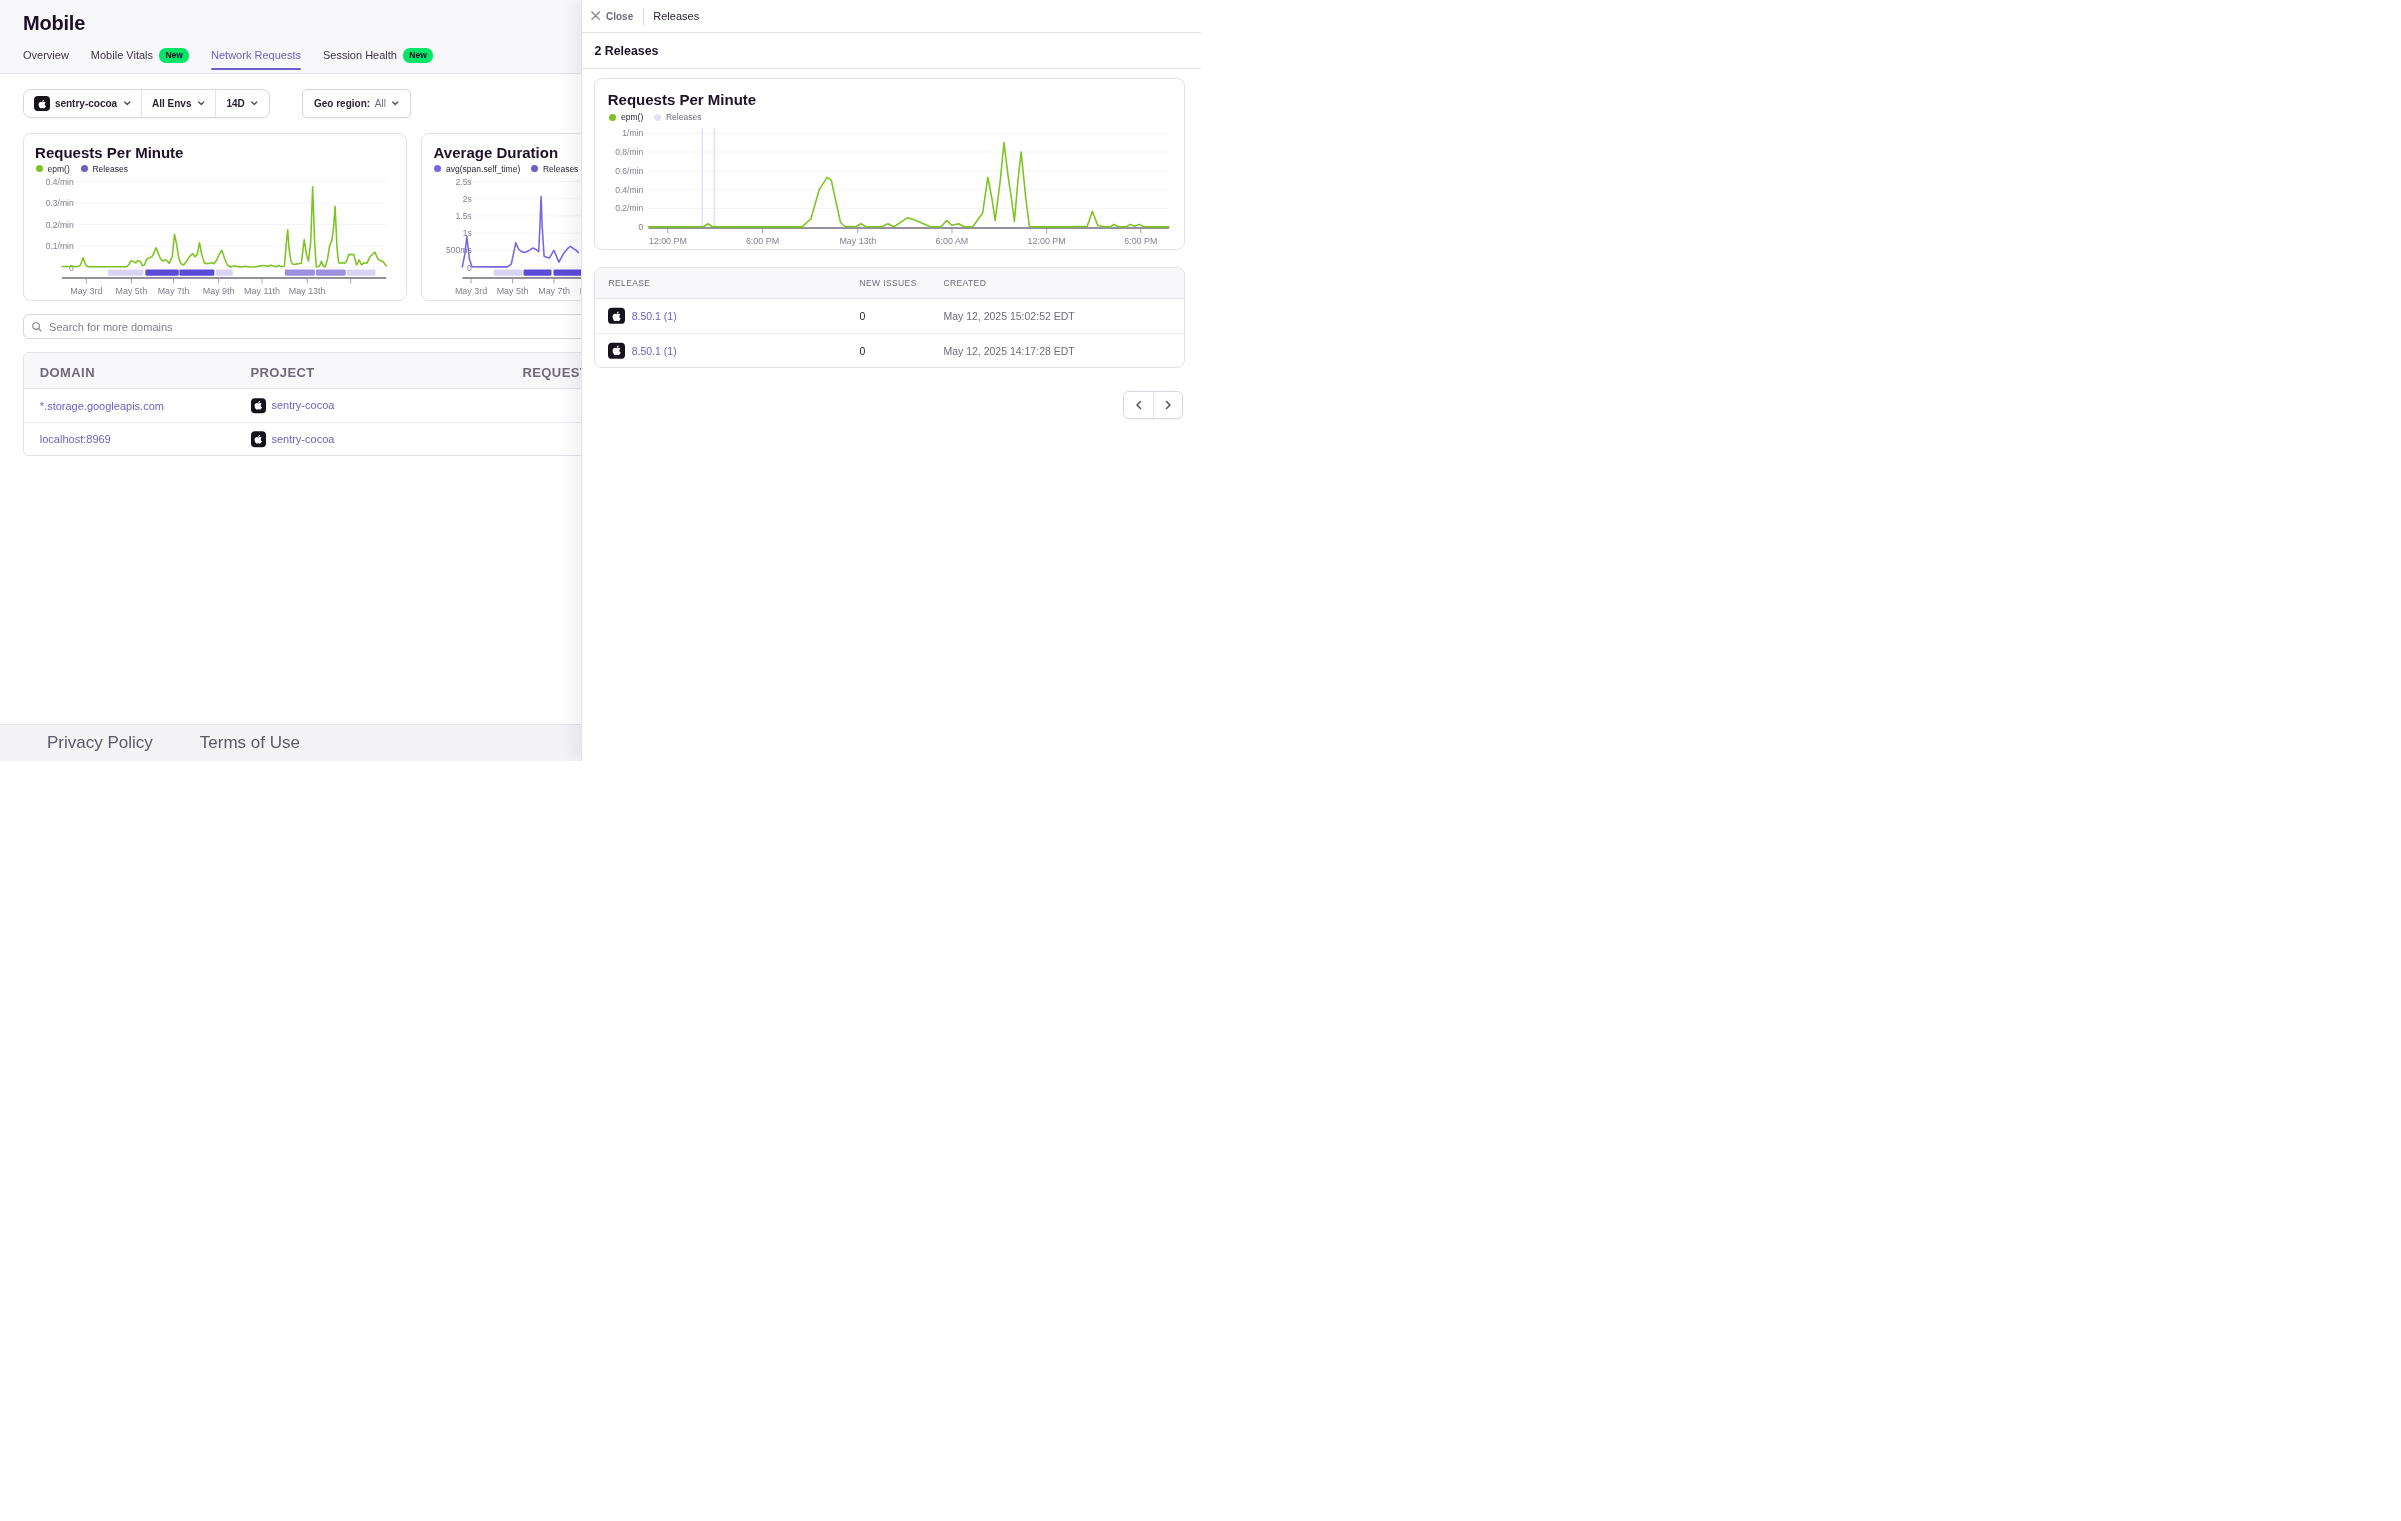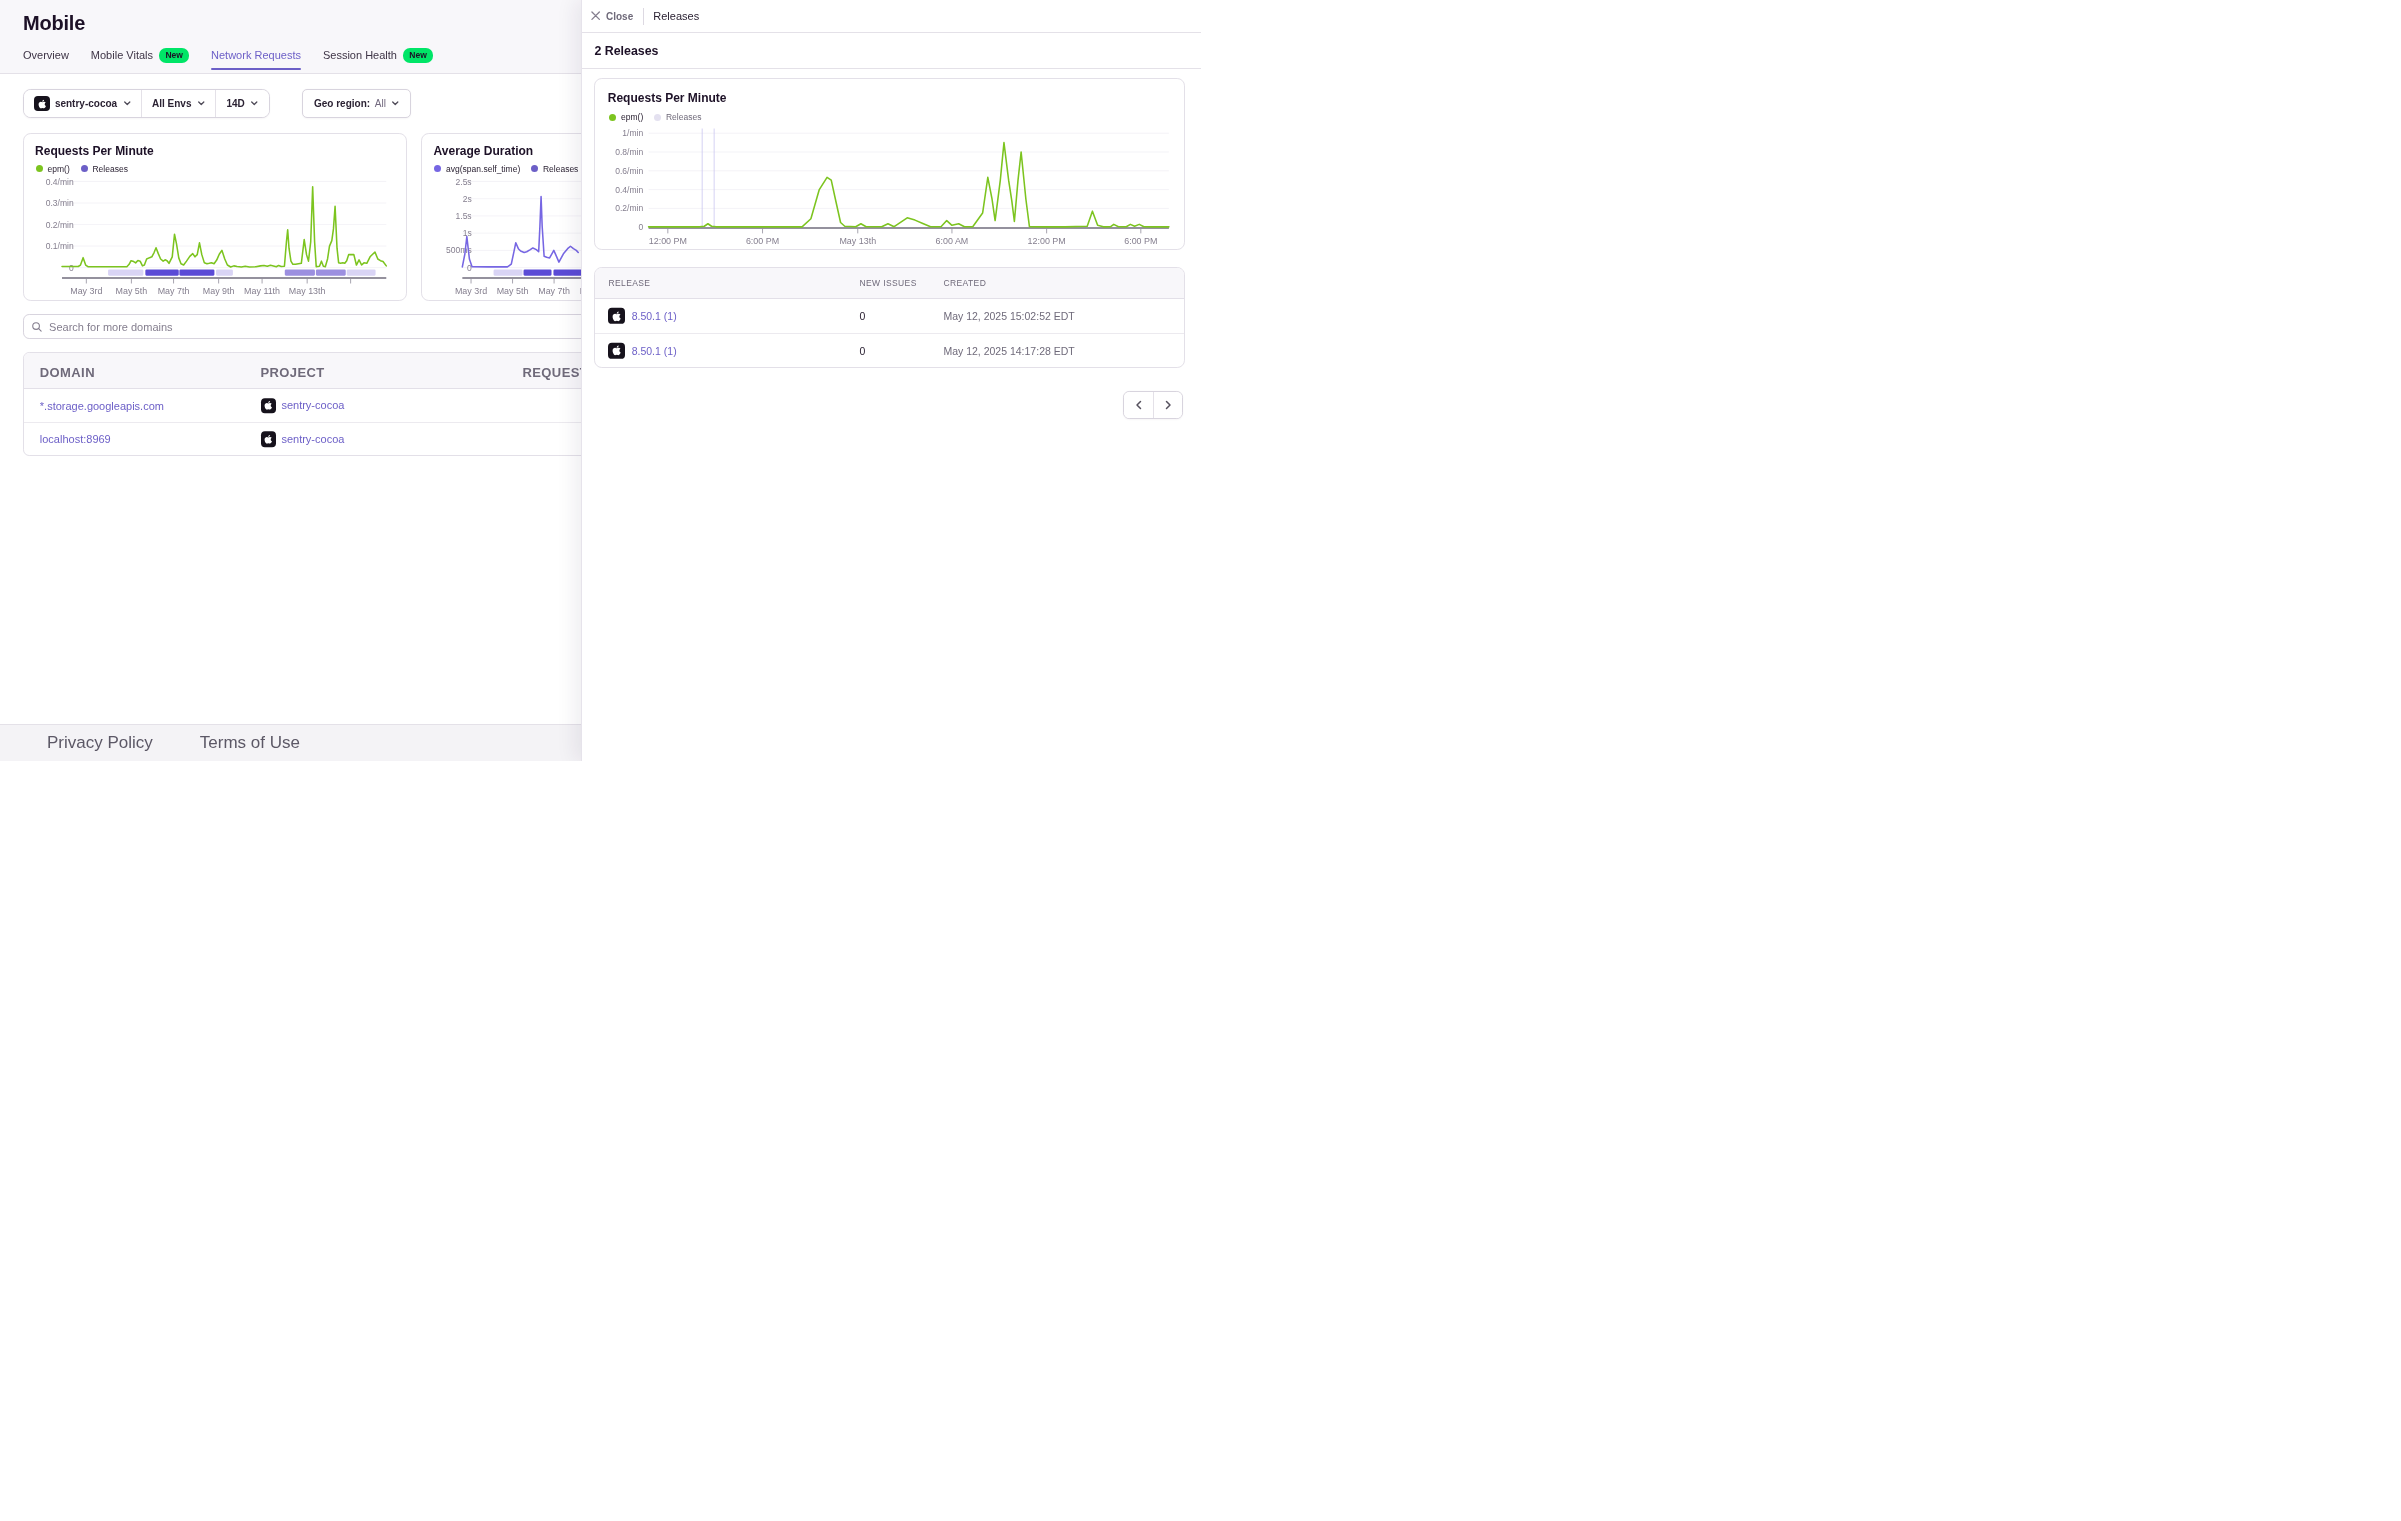--- a/index.html
+++ b/index.html
@@ -22,39 +22,39 @@
   .fbtn + .fbtn { border-left:0.8px solid #E4E1E8; }
   .geo-btn { position:absolute; left:302px; top:89px; height:29px; display:flex; align-items:center; gap:4.7px; padding:0 11px; font-size:10px; background:#fff; border:0.8px solid #D8D4DE; border-radius:5px; box-shadow:0 0.8px 1.6px rgba(43,34,51,0.04); cursor:pointer; font-family:inherit; }
   .geo-btn .glabel { font-weight:700; color:#2B2233; }
   .geo-btn .gval { color:#71687E; }
   .apple-chip { display:inline-flex; align-items:center; justify-content:center; width:15.5px; height:15.5px; background:#16121c; border-radius:3.9px; flex:0 0 auto; }
 
   
   .chart-card { position:absolute; top:133px; width:384px; height:168px; background:#fff; border:0.8px solid #E3E0E8; border-radius:7.8px; }
   .chart-card.c0 { left:22.5px; }
   .chart-card.c1 { left:421px; }
-  .cc-title { position:absolute; left:11.6px; top:10px; font-size:12px; font-weight:700; color:#1D1127; }
+  .cc-title { position:absolute; left:11.6px; top:10px; font-size:15px; font-weight:700; color:#1D1127; }
   .legend { position:absolute; left:12.4px; top:29.5px; display:flex; gap:11px; align-items:flex-start; }
   .legend .li { display:flex; align-items:center; gap:4.7px; font-size:8.5px; color:#2B2233; }
   .dot { width:7px; height:7px; border-radius:50%; display:inline-block; }
   .cc-svg { position:absolute; left:0; top:41px; }
 
   
   .search-box { position:absolute; left:22.5px; top:314px; width:1156px; height:25px; border:0.8px solid #D8D4DE; border-radius:6.2px; background:#fff; display:flex; align-items:center; padding:0 7.8px; gap:6.2px; }
   .search-box input { border:none; outline:none; flex:1; font-size:11px; font-family:inherit; color:#2B2233; background:transparent; }
   .search-box input::placeholder { color:#847E8E; }
 
   
   .dtable { position:absolute; left:22.5px; top:352px; width:1156px; border:0.8px solid #E3E0E8; border-radius:6.2px; overflow:hidden; background:#fff; }
   .dt-head { position:relative; height:36px; background:#F8F7FA; border-bottom:0.8px solid #E3E0E8; }
   .dt-head span { position:absolute; top:11.6px; font-size:13px; font-weight:700; color:#6F6A7A; letter-spacing:0.4px; }
   .dt-row { position:relative; height:33px; }
   .dt-row + .dt-row { border-top:0.8px solid #ECEAEF; }
   .col-domain { left:16.3px; }
-  .col-project { left:237px; }
+  .col-project { left:227px; }
   .col-requests { left:499px; }
   .dt-row .cell { position:absolute; top:50%; transform:translateY(-50%); font-size:11px; }
   .link { color:#6C5FC7; text-decoration:none; cursor:pointer; }
   .proj-cell { display:flex; align-items:center; gap:5.4px; }
   .req-cell { left:499px !important; width:87px; text-align:right; color:#2B2233; }
 
   
   .footer { position:absolute; left:0; bottom:0; width:100%; height:37px; background:#F4F3F6; border-top:0.8px solid #E4E1E8; display:flex; align-items:center; gap:23px; padding-left:23px; }
   .footer a { font-size:17px; color:#5C5866; text-decoration:none; cursor:pointer;padding-left:24px; }
 

